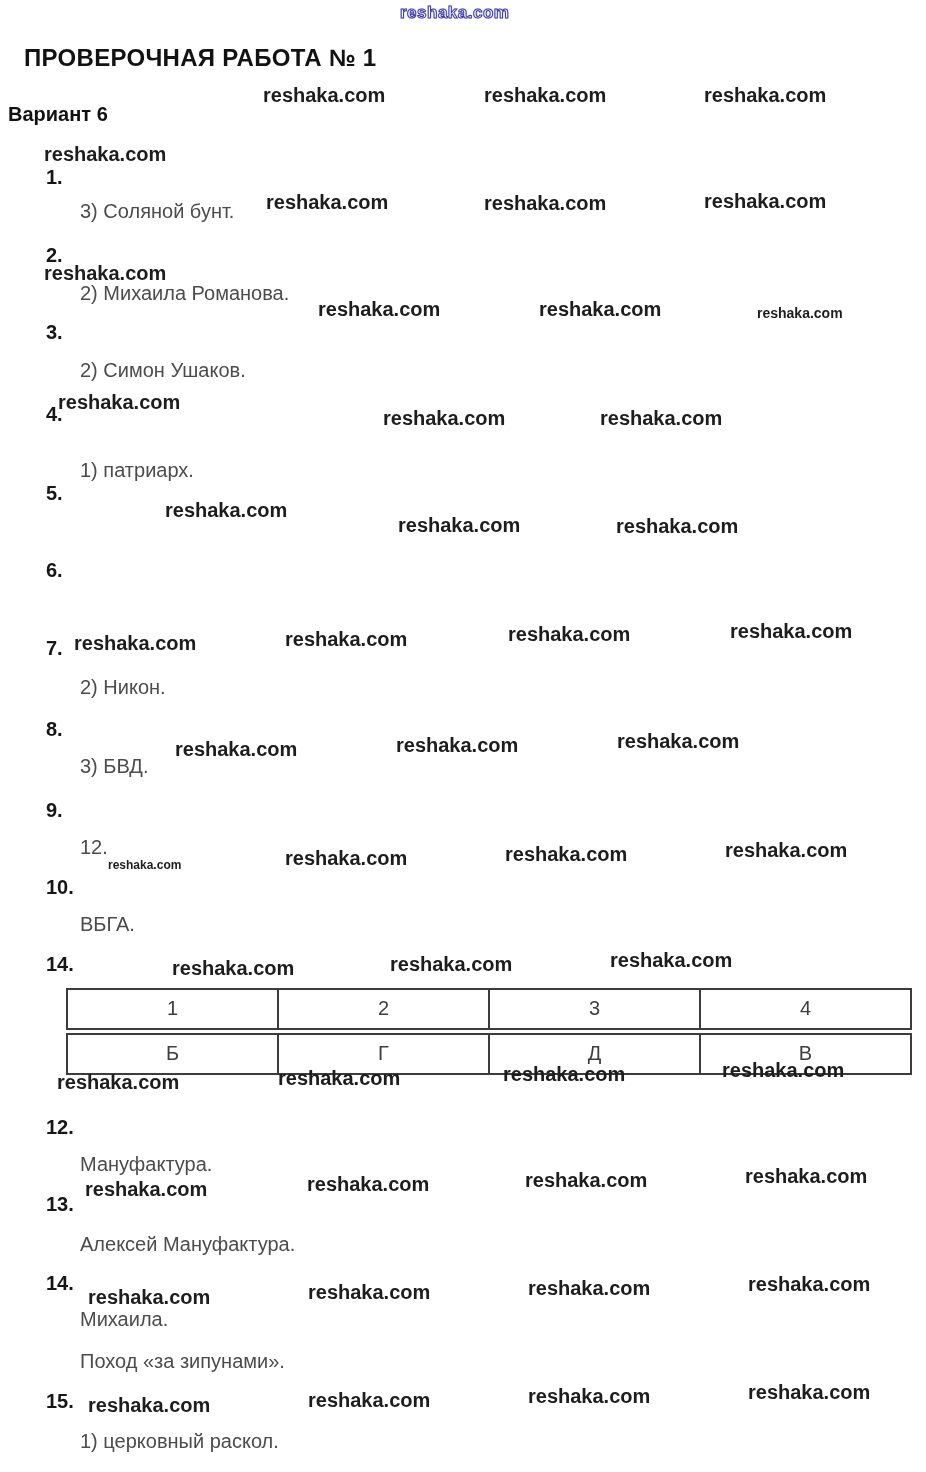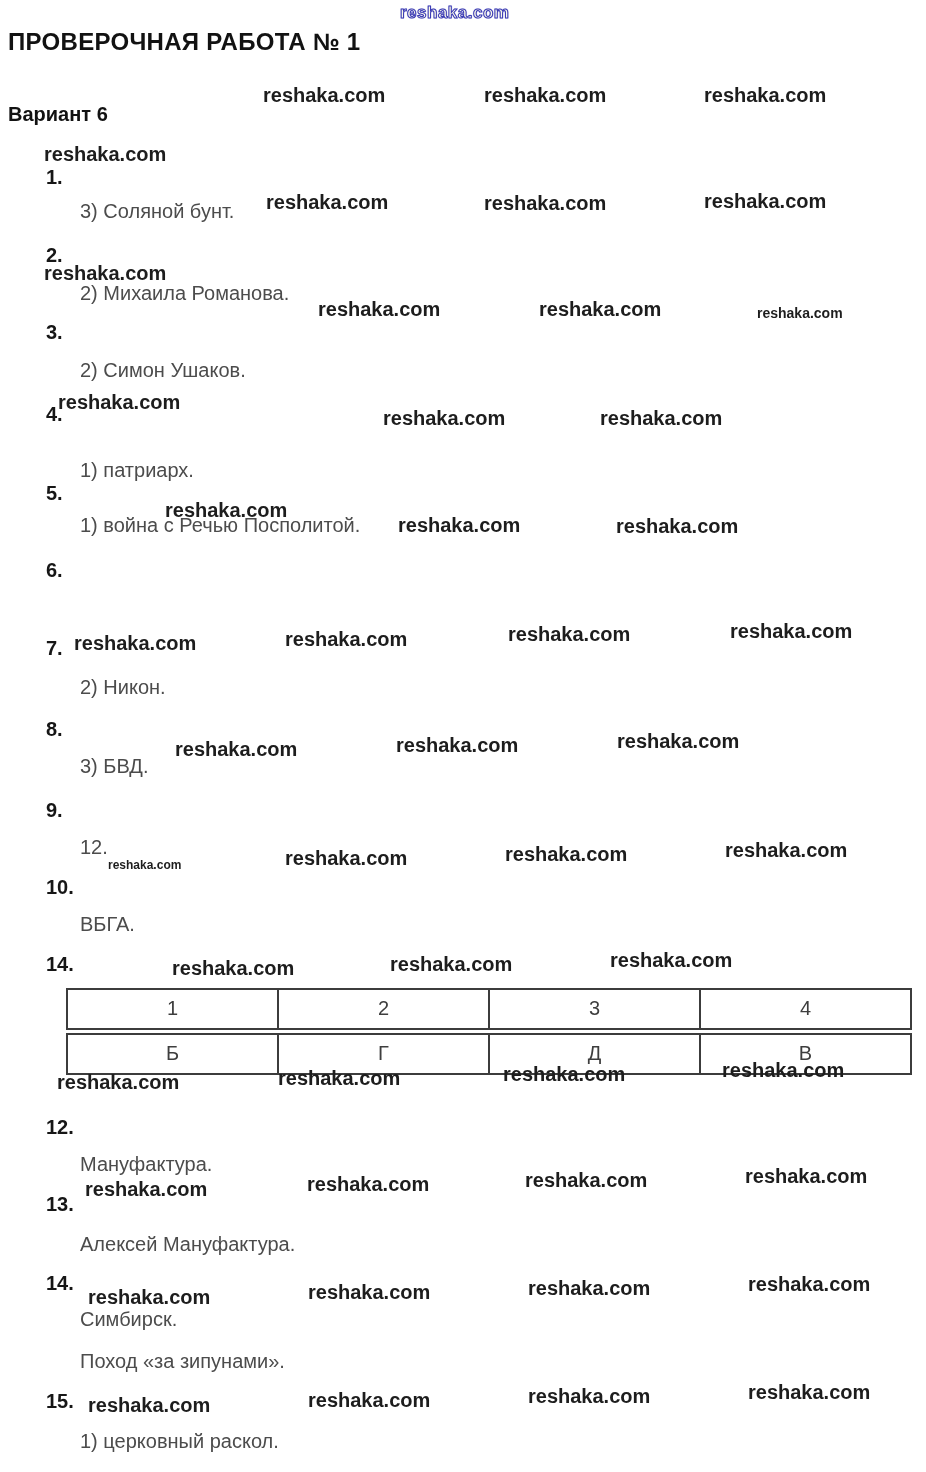--- a/index.html
+++ b/index.html
@@ -1,21 +1,21 @@
 <!DOCTYPE html>
 <html style="--wm-color: #1d1d1d; --wm-outline: #3b3bb5; --head-color: #121212; --ans-color: #4c4c4c; --tbl-border: #3c3c3c;"><head>
 <meta charset="utf-8">
 <style>
   html,body{margin:0;padding:0;background:#ffffff;}
   .page{
     position:relative;width:926px;height:1472px;background:#ffffff;
     font-family:"Liberation Sans", sans-serif;overflow:hidden;
   }
   .title{
-    position:absolute;left:8px;top:28px;margin:0;
+    position:absolute;left:8px;top:28px;margin:16px;
     font-size:24px;font-weight:700;letter-spacing:0.3px;
     color:var(--head-color,#121212);white-space:nowrap;
   }
   .variant{
     position:absolute;left:8px;top:103px;
     font-size:20px;font-weight:700;color:var(--head-color,#121212);white-space:nowrap;
   }
   .qnum{
     position:absolute;left:46px;
     font-size:20px;font-weight:700;color:#161616;white-space:nowrap;
@@ -65,21 +65,20 @@
   <span class="qnum" style="top:244px">2.</span>
   <span class="ans" style="top:282px">2) Михаила Романова.</span>
 
   <span class="qnum" style="top:321px">3.</span>
   <span class="ans" style="top:359px">2) Симон Ушаков.</span>
 
   <span class="qnum" style="top:403px">4.</span>
   <span class="ans" style="top:459px">1) патриарх.</span>
 
   <span class="qnum" style="top:482px">5.</span>
-  <span class="ans" style="top:514px">1) война с Речью Посполитой.</span>
 
   <span class="qnum" style="top:559px">6.</span>
 
   <span class="qnum" style="top:637px">7.</span>
   <span class="ans" style="top:676px">2) Никон.</span>
 
   <span class="qnum" style="top:718px">8.</span>
   <span class="ans" style="top:755px">3) БВД.</span>
 
   <span class="qnum" style="top:799px">9.</span>
@@ -105,21 +104,21 @@
     </div>
   </div>
 
   <span class="qnum" style="top:1116px">12.</span>
   <span class="ans" style="top:1153px">Мануфактура.</span>
 
   <span class="qnum" style="top:1193px">13.</span>
   <span class="ans" style="top:1233px">Алексей Мануфактура.</span>
 
   <span class="qnum" style="top:1272px">14.</span>
-  <span class="ans" style="top:1308px">Симбирск.</span>
+  <span class="ans" style="top:1308px">Михаила.</span>
   <span class="ans" style="top:1350px">Поход «за зипунами».</span>
 
   <span class="qnum" style="top:1390px">15.</span>
   <span class="ans" style="top:1430px">1) церковный раскол.</span>
 
   <div>
       <span class="wm" style="left: 263px; top: 84px;">reshaka.com</span>
       <span class="wm" style="left: 484px; top: 84px;">reshaka.com</span>
       <span class="wm" style="left: 704px; top: 84px;">reshaka.com</span>
       <span class="wm b" style="left: 44px; top: 143px;">reshaka.com</span>

